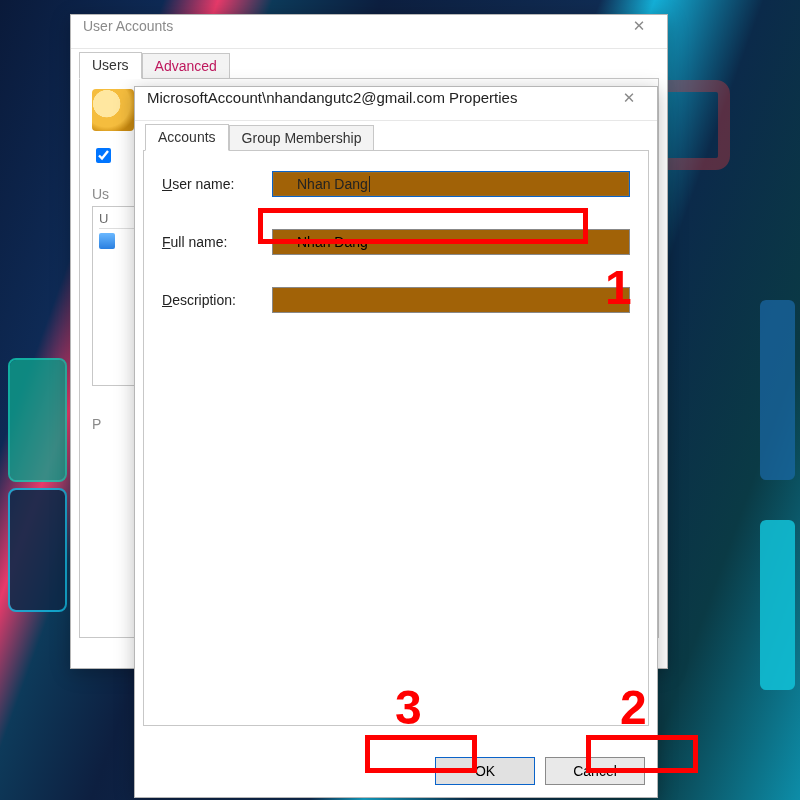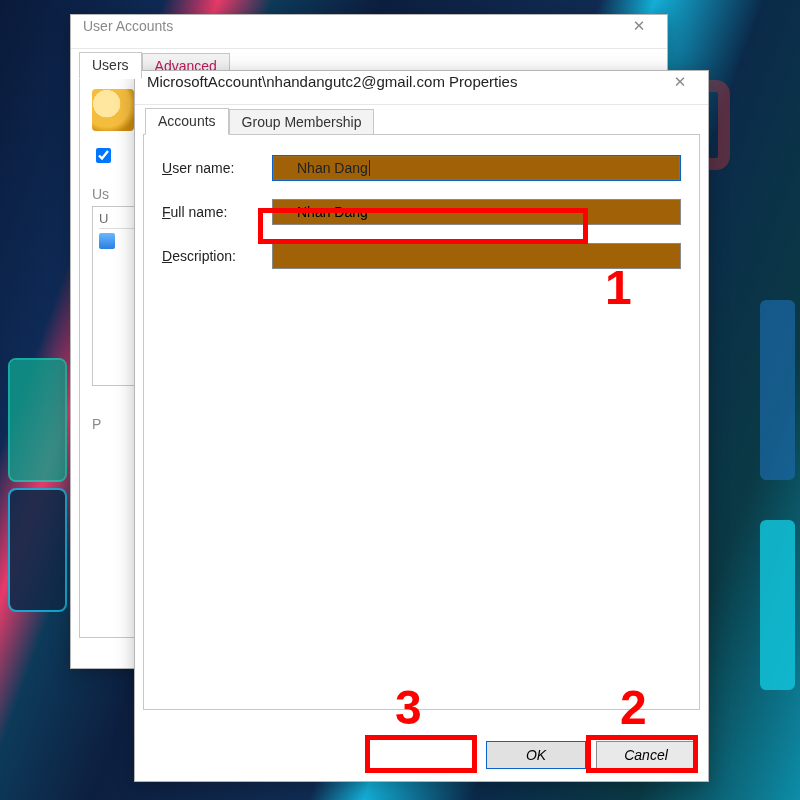--- a/index.html
+++ b/index.html
@@ -95,32 +95,32 @@
   .ua .listbox {
     margin-top:4px; width:100%; height:180px;
     border:1px solid #c7c7c7; background:#fff;
     padding:4px 6px;
   }
   .ua .listhdr { font-size:13px; color:#6a6a6a; border-bottom:1px solid #ddd; padding-bottom:2px;}
   .ua .pwdlbl { margin-top:30px; }
 
   
   .win.prop {
-    left: 134px; top: 70px;
-    width: 575px; height: 712px;
+    left: 134px; top: 86px;
+    width: 524px; height: 712px;
     color:#222;
   }
   .prop .titlebar .ttl { flex:1; font-size:15px; color:#222; }
   .prop .tabrow { padding: 8px 10px 0 10px; }
   .prop .tab { color:#333; }
   .prop .tabpane { height: 576px; padding: 20px 18px; margin-bottom: 0}
 
   .formrow {
     display:flex; align-items:center;
-    margin-bottom: 18px;
+    margin-bottom: 32px;
   }
   .formrow .lbl {
     width: 110px;
     color:#222;
   }
   .formrow .lbl .ul { text-decoration: underline; }
   .txt {
     flex: 1;
     height: 26px;
     border: 1px solid #888;
@@ -134,21 +134,21 @@
     content:""; display:inline-block;
     width:1px; height:16px;
     background:#222; margin-left:1px;
     vertical-align:-3px;
   }
 
   
   .btnrow {
     position:absolute;
     right: 12px; bottom: 12px;
-    display:flex; gap:10px;font-style:italic;
+    display:flex; gap:10px;
   }
   .wbtn {
     min-width: 100px; height: 28px;
     border: 1px solid #8a8a8a;
     background: #e9e9e9;
     font: inherit;
     padding: 0 10px;
     cursor: pointer;
   }
   .wbtn.primary {

